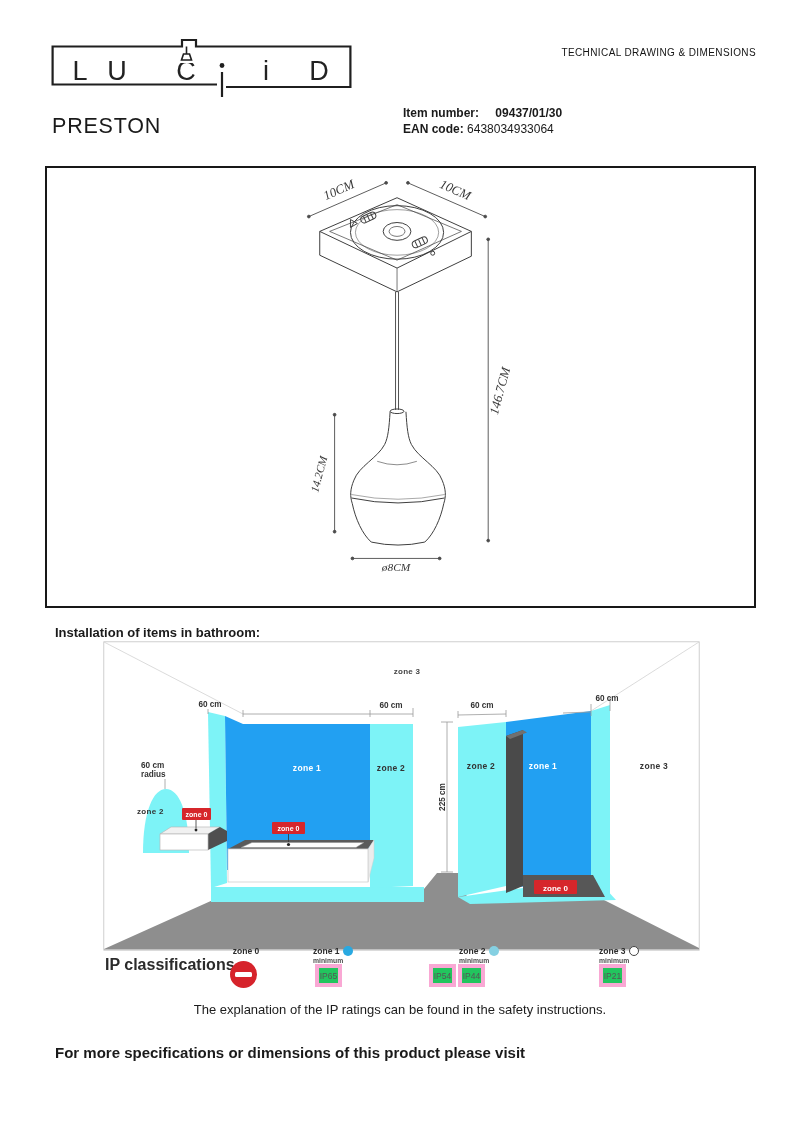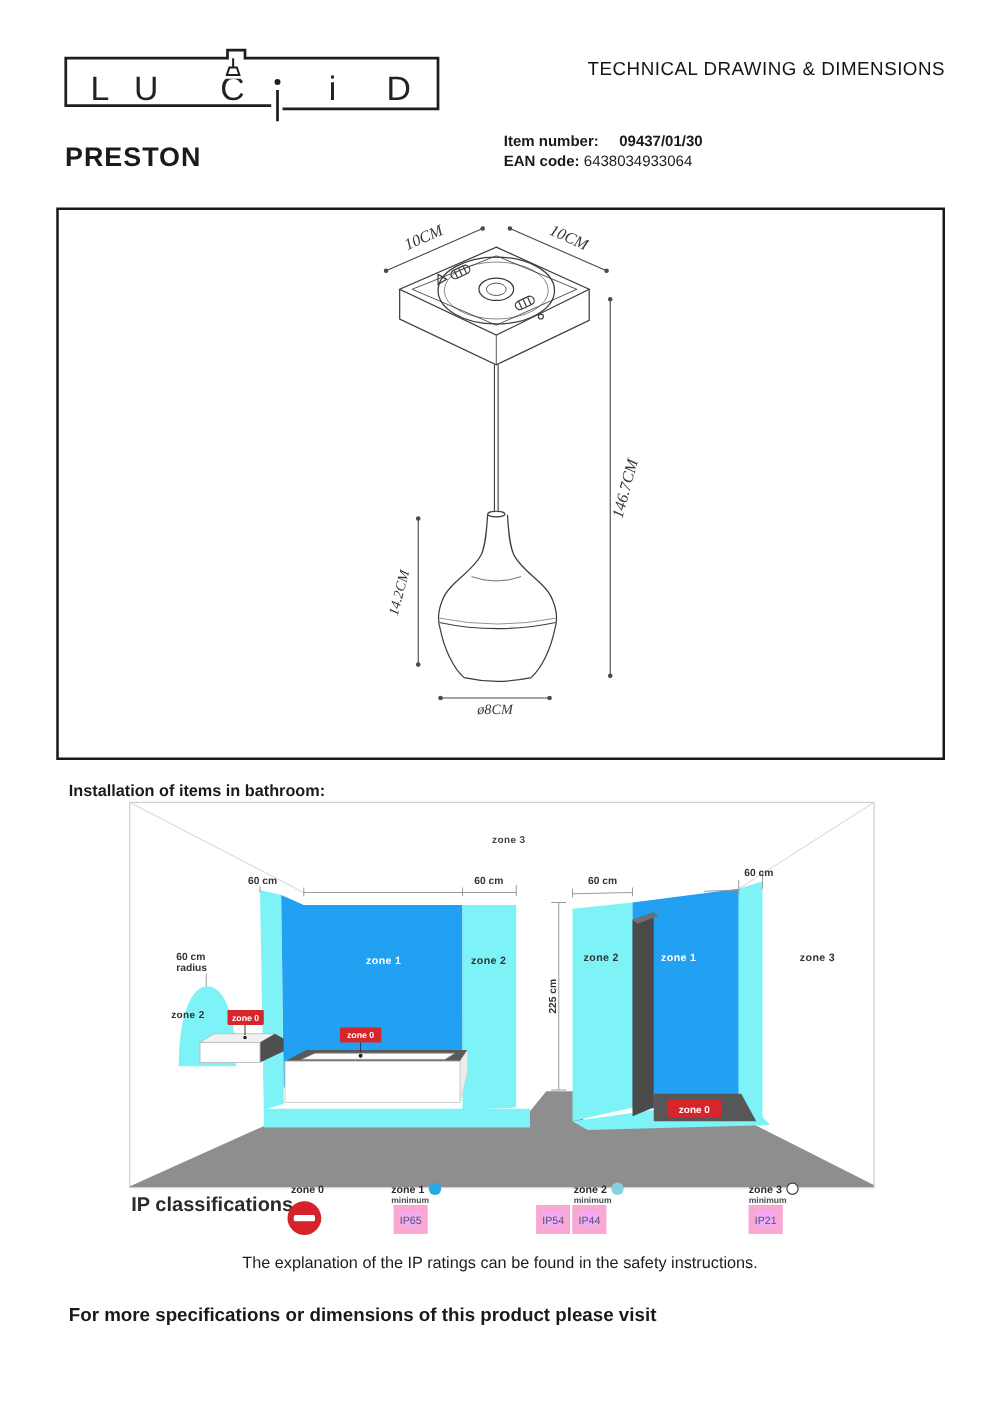--- a/index.html
+++ b/index.html
@@ -1,32 +1,32 @@
 <!DOCTYPE html>
 <html><head>
 <meta charset="utf-8">
 <style>
   html,body{margin:0;padding:0;background:#fff;}
   .page{position:relative;width:800px;height:1131px;background:#ffffff;
         font-family:"Liberation Sans",sans-serif;color:#1a1a1a;overflow:hidden;}
   .abs{position:absolute;}
-  .doc-title{right:44px;top:47px;font-size:15px;letter-spacing:.4px;color:#141414;}
-  .product-name{left:52px;top:114px;font-size:21.5px;font-weight:bold;letter-spacing:.8px;}
+  .doc-title{right:44px;top:47px;font-size:10px;letter-spacing:.4px;color:#141414;}
+  .product-name{left:52px;top:114px;font-size:21.5px;font-weight:normal;letter-spacing:.8px;}
   .meta{left:390px;top:105px;font-size:12px;line-height:16px;}
   .meta b{font-weight:bold;margin-left:13px;}
   .tech-box{left:45px;top:166px;width:711px;height:442px;border:2px solid #181818;box-sizing:border-box;}
   .tech-box svg{display:block;width:100%;height:100%;}
   .install-title{left:55px;top:625px;font-size:13px;font-weight:bold;}
   .bath{left:103px;top:641px;width:597px;height:311px;}
   .bath svg{display:block;width:100%;height:100%;}
   .ip-title{left:105px;top:956px;font-size:16px;font-weight:bold;color:#2b2b2b;}
   .zlabel{font-size:8.5px;font-weight:bold;color:#2b2b2b;white-space:nowrap;display:flex;align-items:center;gap:4px;}
   .zmin{font-size:6.8px;color:#4c4c4c;font-weight:bold;}
-  .ipbox{width:27px;height:23px;border:6px solid #f9a8d4;display:flex;align-items:center;justify-content:center;
-         font-size:8.5px;color:#555;background:#f0abfc;box-sizing:border-box;}
+  .ipbox{width:27px;height:23px;border:4px solid #f9a8d4;display:flex;align-items:center;justify-content:center;
+         font-size:8.5px;color:#555;background:#22c55e;box-sizing:border-box;}
   .dot{width:10px;height:10px;border-radius:50%;display:inline-block;}
   .dot-z1{background:#29a9e1;}
   .dot-z2{background:#85d0e2;}
   .dot-z3{background:#ffffff;border:1px solid #444;box-sizing:border-box;}
   .noentry{width:27px;height:27px;border-radius:50%;background:#d6232b;position:relative;}
   .noentry .bar{position:absolute;left:5px;top:11px;width:17px;height:5px;background:#fff;border-radius:1.5px;}
   .note{left:0;right:0;top:1002px;text-align:center;font-size:13px;color:#1c1c1c;}
   .footer1{left:55px;top:1044px;font-size:15px;font-weight:bold;}
   .footer2{left:55px;top:1066px;font-size:22px;font-weight:bold;letter-spacing:.5px;}
   text{font-family:"Liberation Sans",sans-serif;}

